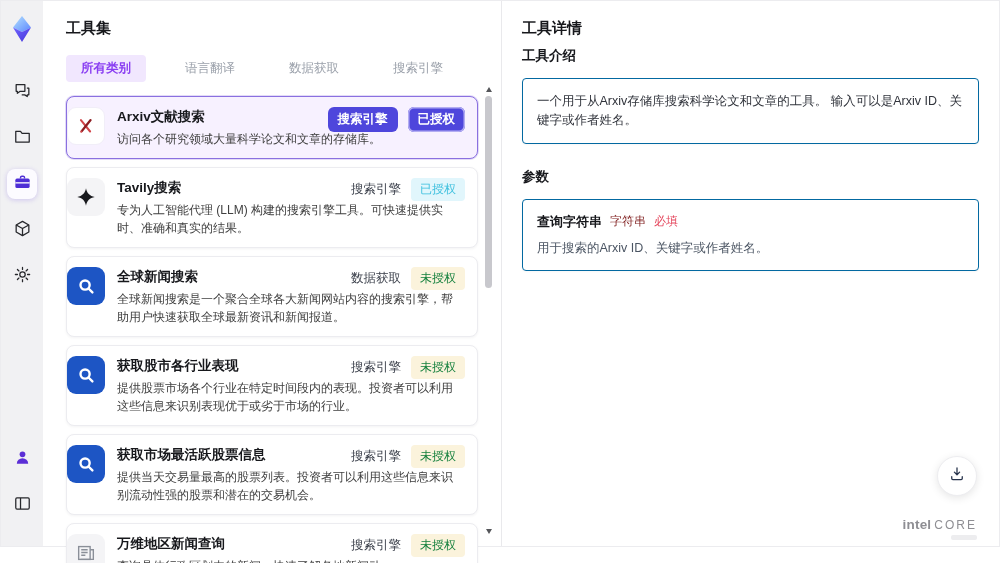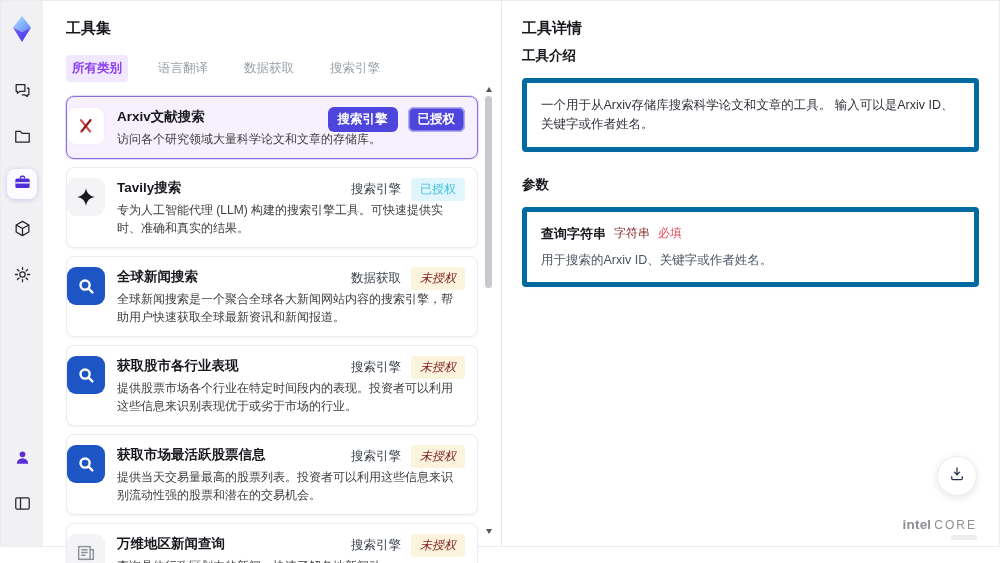--- a/index.html
+++ b/index.html
@@ -15,55 +15,55 @@
   .rail-logo { width:32px; height:32px; margin-bottom:32px; }
   .rail-item { width:30px; height:30px; border-radius:8px; display:flex; align-items:center; justify-content:center; margin-bottom:16px; cursor:pointer; }
   .rail-item svg { width:19px; height:19px; }
   .rail-item.active { background:#fcfbff; box-shadow:0 1px 5px rgba(80,40,220,.22); }
   .rail-spacer { flex:1; }
 
   
   .list-panel { width:458px; flex:none; position:relative; padding:18px 0 0 23px; }
   .panel-title { font-size:15px; font-weight:bold; margin-bottom:17px; }
   .tabs { display:flex; align-items:center; gap:24px; margin-bottom:14px; font-size:12.5px; }
-  .tab { color:#9aa0aa; cursor:pointer; padding:5px 6px; border-radius:4px; white-space:nowrap; }
+  .tab { color:#9aa0aa; cursor:pointer; padding:5px 15px; border-radius:4px; white-space:nowrap; }
   .tab.active { background:#f1e7fe; color:#8a3ff2; font-weight:bold; }
 
   .cards { width:412px; display:flex; flex-direction:column; gap:8px; }
   .card { position:relative; background:#fff; border:1px solid #ececf0; border-radius:8px;
           padding:10px 0; display:flex; box-shadow:0 1px 3px rgba(20,20,40,.05); cursor:pointer; }
   .card.selected { border-color:#8a70e0; background:#f7f1ff; box-shadow:0 0 0 1px rgba(138,112,224,.25); }
   .card-left { display:flex; gap:12px; }
   .tool-icon { width:38px; height:38px; border-radius:9px; flex:none; display:flex; align-items:center; justify-content:center; background:#f4f4f6; }
   .tool-icon svg { width:22px; height:22px; }
   .tool-icon.blue { background:#1d55c4; }
   .tool-icon.white { background:#fff; border:1px solid #f1eef8; }
   .card-text { padding-top:1px; }
   .tool-name { font-size:13.5px; font-weight:bold; margin-bottom:4px; }
   .tool-desc { font-size:12px; color:#404040; line-height:1.5; max-width:338px; }
   .card-badges { position:absolute; top:10px; right:12px; display:flex; gap:10px; align-items:center; }
   .badge-cat { font-size:12.5px; color:#3a3f4a; }
   .pill { font-size:12px; padding:3px 9px; border-radius:4px; white-space:nowrap; }
   .pill.cyan { background:#e1f6fc; color:#3fc0de; }
-  .pill.orange { background:#fbf3dc; color:#7f1d1d;font-style:italic; }
+  .pill.orange { background:#fbf3dc; color:#15803d; }
   .badge-solid { background:#4e46dc; color:#fff; font-size:12.5px; font-weight:bold; padding:4px 10px; border-radius:6px; white-space:nowrap; }
   .badge-solid.auth { box-shadow:inset 0 0 0 1.5px #b3adf2; }
 
   
   .scrollbar { position:absolute; right:8px; top:86px; bottom:12px; width:8px; }
   .scroll-arrow { position:absolute; left:1px; width:0; height:0; border-left:3.5px solid transparent; border-right:3.5px solid transparent; }
   .scroll-arrow.up { top:0; border-bottom:5px solid #55565a; }
   .scroll-arrow.down { bottom:0; border-top:5px solid #55565a; }
   .scroll-thumb { position:absolute; top:9px; left:0; width:7px; height:192px; background:#c8c8cd; border-radius:4px; cursor:pointer; }
 
   
   .detail-panel { flex:1; border-left:1px solid #e9e9ec; padding:18px 20px 0; position:relative; }
   .detail-title { font-size:15px; font-weight:bold; margin-bottom:9px; }
   .section-h { font-size:13.5px; font-weight:bold; margin-bottom:13px; }
-  .info-box { border:5px solid #0369a1; border-radius:4px; background:#fff; padding:13px 14px; box-shadow:0 1px 2px rgba(20,20,40,.03); }
+  .info-box { border:1px solid #0369a1; border-radius:4px; background:#fff; padding:13px 14px; box-shadow:0 1px 2px rgba(20,20,40,.03); }
   .intro-box { font-size:12.5px; color:#31343c; margin-bottom:24px; line-height:1.5; }
   .param-head { display:flex; gap:8px; align-items:center; margin-bottom:9px; }
   .param-name { font-size:13px; font-weight:bold; }
   .param-type { font-size:12px; color:#7f1d1d; }
   .param-required { font-size:12px; color:#e5485e; }
   .param-desc { font-size:12.5px; color:#4b5563; }
 
   
   .download-btn { position:absolute; right:22px; bottom:50px; width:40px; height:40px; border-radius:50%;
                   background:#fff; border:1px solid #ededf0; box-shadow:0 2px 8px rgba(0,0,0,.10);

